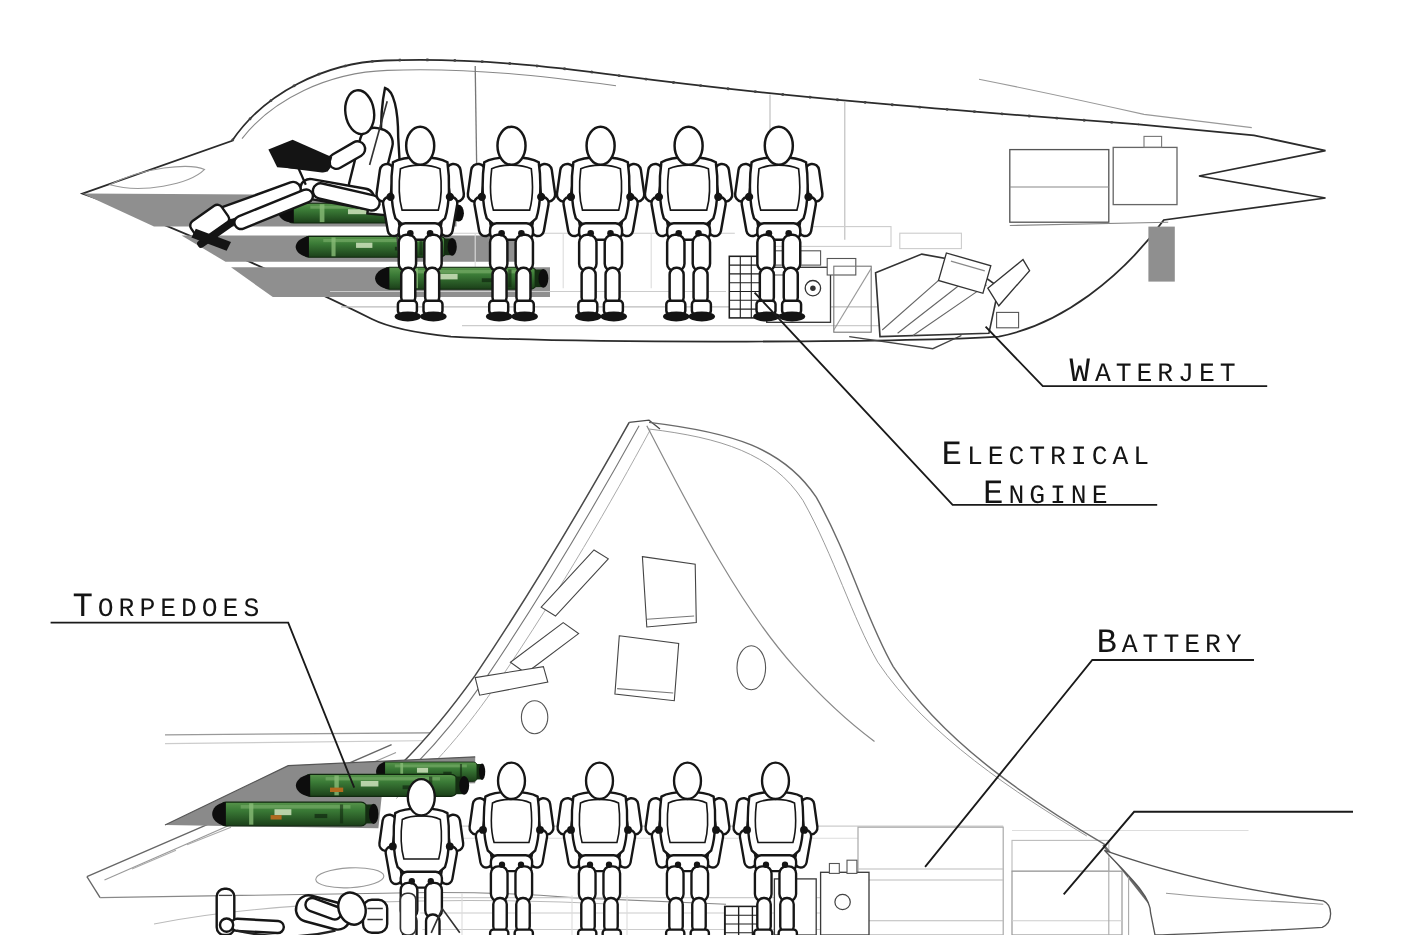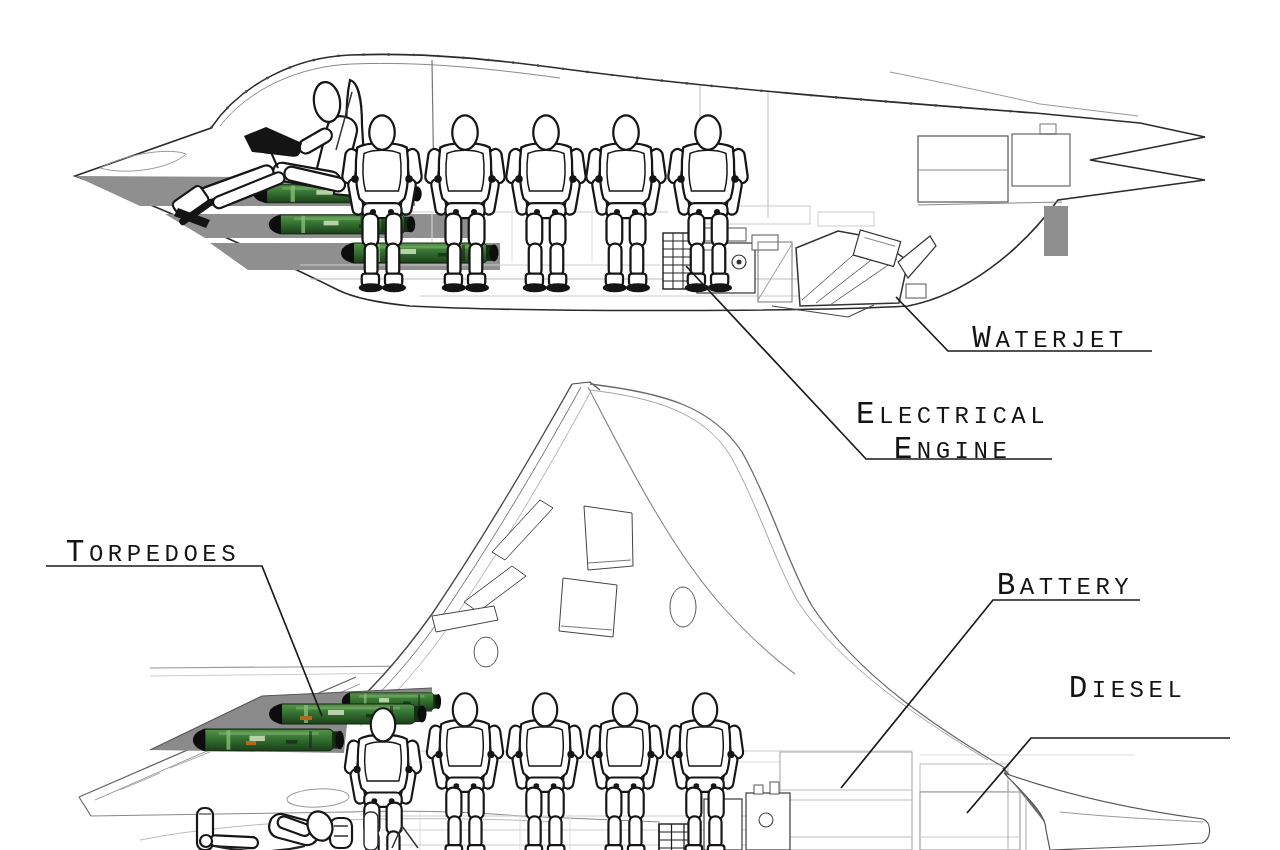--- a/index.html
+++ b/index.html
@@ -306,16 +306,15 @@
 
 <div class="lbl" style="left:985px;top:569px;width:160px;">
   <span class="ln">BATTERY</span>
 </div>
 
 <div class="lbl" style="left:44px;top:536px;width:218px;">
   <span class="ln">TORPEDOES</span>
 </div>
 
 <div class="lbl" style="left:1020px;top:672px;width:215px;">
-  <span class="ln">DIESEL</span>
 </div>
 
 </div>
 
 </body></html>

